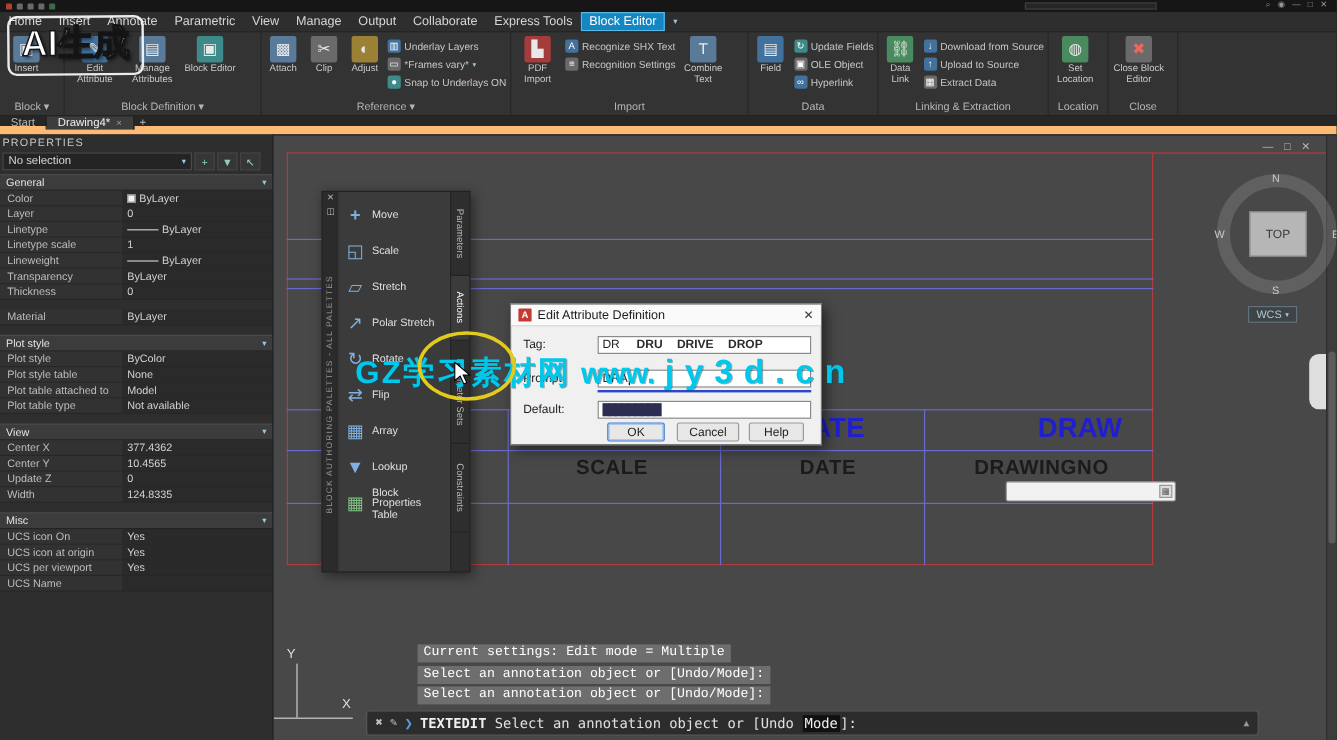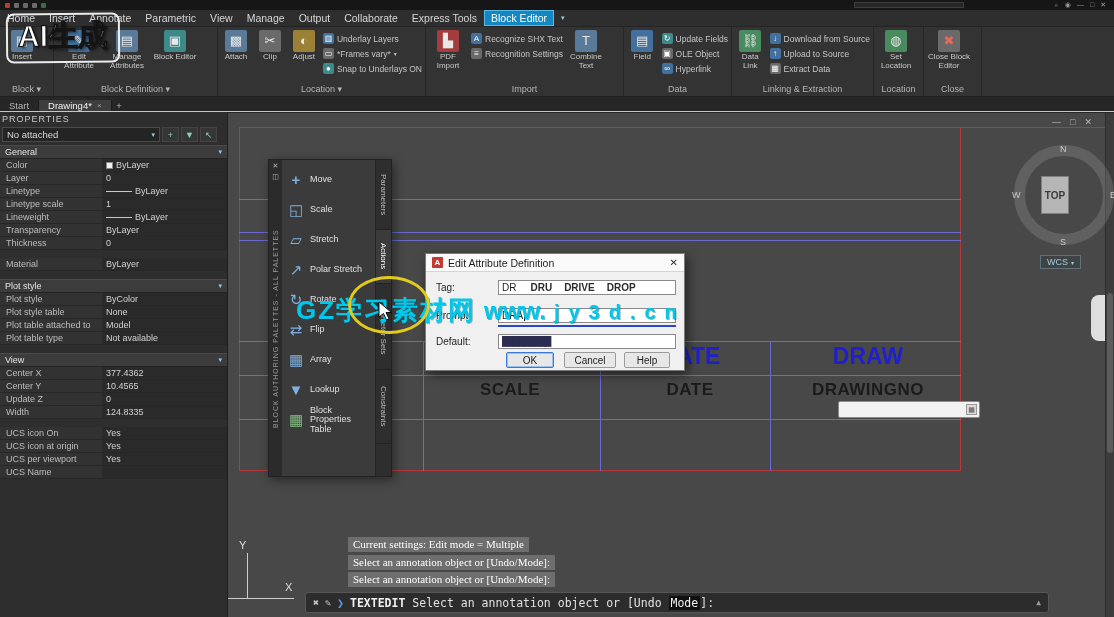--- a/index.html
+++ b/index.html
@@ -30,21 +30,21 @@
   .rowbtns{display:flex;flex-direction:column;gap:2px;font-size:8.5px;color:#c6c6c6;padding-top:2px}
   .rowbtn{display:flex;align-items:center;gap:3px;height:13px;white-space:nowrap}
   .ricon{width:11px;height:11px;border-radius:2px;display:inline-flex;align-items:center;justify-content:center;font-size:8px;color:#fff;flex:none}
   .c-steel{background:#5a7a9a}.c-red{background:#a33c3c}.c-blue{background:#41719c}
   .c-green{background:#4a8a5f}.c-gray{background:#6a6a6a}.c-teal{background:#3e8a8a}.c-gold{background:#9a8136}
   .p-block{width:54px}.p-bdef{width:164px}.p-ref{width:208px}.p-import{width:198px}
   .p-data{width:108px}.p-link{width:142px}.p-loc{width:50px}.p-close{width:58px}
   .rfill{flex:1}
 
   
-  .filetabs{position:absolute;left:0;top:97px;width:100%;height:15px;background:#262626;display:flex;align-items:flex-end;border-bottom:1px solid #fdba74;font-size:9.5px}
+  .filetabs{position:absolute;left:0;top:97px;width:100%;height:15px;background:#262626;display:flex;align-items:flex-start;border-bottom:7px solid #fdba74;font-size:9.5px}
   .ftab{padding:0 9px;display:flex;align-items:center;gap:5px;color:#b5b5b5;border-right:1px solid #1d1d1d}
   .ftab.active{background:#3d3d3d;color:#f0f0f0}
   .ftab .fx{font-size:8px;color:#9a9a9a}
   .fplus{width:15px;display:flex;align-items:center;justify-content:center;color:#bbb}
 
   
   .props{position:absolute;left:0;top:112px;bottom:0;width:228px;background:#2e2e2e;border-right:1px solid #1e1e1e;overflow:hidden}
   .props-title{height:14px;font-size:9px;letter-spacing:1px;color:#c8c8c8;line-height:14px;padding-left:2px}
   .props-head{display:flex;align-items:center;gap:2px;padding:1px 2px 3px}
   .sel-box{width:158px;height:15px;background:#242424;border:1px solid #4a4a4a;display:flex;align-items:center;font-size:9.5px;color:#d8d8d8;padding:0 4px}
@@ -96,41 +96,41 @@
   .blueline{position:absolute;left:72px;top:53px;width:178px;height:2px;background:#2a48c8}
   .dbtn{position:absolute;top:80px;height:16px;background:#e7e7e7;border:1px solid #9a9a9a;border-radius:2px;font-size:10px;color:#222;display:flex;align-items:center;justify-content:center}
   .dbtn.ok{left:80px;width:48px;border-color:#3d7ad6;box-shadow:0 0 0 1px #9cc0ec inset}
   .dbtn.cancel{left:138px;width:52px}
   .dbtn.help{left:198px;width:46px}
 
   
   .wm{left:68px;top:180px;z-index:7;display:flex;align-items:baseline;gap:8px;color:#00c8ea;font-weight:bold;text-shadow:1px 1px 0 rgba(0,80,100,.45);white-space:nowrap}
   .wm .cn{font-size:26px;letter-spacing:2px}
   .wm .en{font-size:24px}
-  .wm .site{font-size:20px;letter-spacing:9px}
+  .wm .site{font-size:28px;letter-spacing:9px}
   .hl-ellipse{left:120px;top:163px;width:82px;height:58px;border:3px solid #e2cb1c;border-radius:50%;z-index:8}
   .cursor{left:150px;top:188px;z-index:9}
 
   
   .vcube{left:780px;top:26px;width:112px;height:112px;z-index:3}
   .vring{position:absolute;left:6px;top:6px;right:6px;bottom:6px;border-radius:50%;border:11px solid rgba(158,158,158,.28)}
   .vl{position:absolute;font-size:9px;color:#cacaca}
-  .vface{position:absolute;left:33px;top:37px;width:28px;height:38px;background:#b6b6b6;border:1px solid #7f7f7f;color:#3a3a3a;font-size:10px;font-weight:bold;display:flex;align-items:center;justify-content:center}
+  .vface{position:absolute;left:33px;top:37px;width:48px;height:38px;background:#b6b6b6;border:1px solid #7f7f7f;color:#3a3a3a;font-size:10px;font-weight:normal;display:flex;align-items:center;justify-content:center}
   .wcs{left:812px;top:142px;display:inline-flex;align-items:center;gap:3px;font-size:9px;color:#a9c9d9;padding:1px 6px;border:1px solid rgba(130,160,175,.5);background:rgba(52,62,68,.45);z-index:3}
   .navpill{right:9px;top:182px;width:14px;height:46px;background:#dedede;border-radius:8px 0 0 8px;z-index:3}
   .vscroll{right:0;top:0;bottom:0;width:9px;background:#3c3c3c;border-left:1px solid #2e2e2e;z-index:2}
   .vthumb{position:absolute;left:1px;top:180px;width:6px;height:160px;background:#5c5c5c;border-radius:3px}
   .wctrl{right:22px;top:4px;display:flex;gap:9px;font-size:9px;color:#b8b8b8;z-index:3}
 
   
   .ucsline{background:#cccccc}
   .ucslab{font-size:11px;color:#dedede}
 
   
-  .hist{left:120px;background:rgba(118,118,118,.85);color:#fff;font-family:Liberation Serif, serif;font-size:11px;line-height:15px;padding:0 5px;white-space:pre;z-index:4}
+  .hist{left:120px;background:rgba(118,118,118,.85);color:#fff;font-family:Liberation Mono, monospace;font-size:11px;line-height:15px;padding:0 5px;white-space:pre;z-index:4}
   .cmdbar{left:77px;top:479px;width:744px;height:21px;background:#2c2c2c;border:1px solid #565656;border-radius:3px;display:flex;align-items:center;gap:6px;padding:0 7px;font-family:"DejaVu Sans Mono",monospace;font-size:11.5px;color:#e0e0e0;white-space:pre;z-index:4}
   .cmdbar .ci{font-size:10px;color:#c3c3c3}
   .cmdbar .arrowi{color:#5aa0e0;font-weight:bold}
   .cl-cmd{font-weight:bold;color:#f0f0f0}
   .cl-hl{background:#101010;color:#efefef;padding:0 2px}
   .cl-up{margin-left:auto;font-size:8px;color:#999}
 
   
   .aibadge{position:absolute;left:6px;top:13px;z-index:30;font-size:30px;font-weight:bold;color:#fff;
     -webkit-text-stroke:1.2px #141414;text-shadow:2px 2px 3px rgba(0,0,0,.55);
@@ -225,21 +225,21 @@
             <span class="ricon c-gray">▭</span>
             <span>*Frames vary*</span>
             <span style="font-size:6px;color:#9ec8e0">▾</span>
           </div>
           <div class="rowbtn">
             <span class="ricon c-teal">●</span>
             <span>Snap to Underlays ON</span>
           </div>
         </div>
       </div>
-      <div class="rlabel">Location ▾</div>
+      <div class="rlabel">Reference ▾</div>
     </div>
 
     <div class="rpanel p-import">
       <div class="rbody">
         <div class="bigbtn narrow">
           <span class="bigicon c-red">▙</span>
           <span>PDF Import</span>
         </div>
         <div class="rowbtns">
           <div class="rowbtn">
@@ -338,21 +338,21 @@
       <span>Drawing4*</span>
       <span class="fx">×</span>
     </span>
     <span class="fplus">+</span>
   </div>
 
   <div class="props">
     <div class="props-title">PROPERTIES</div>
     <div class="props-head">
       <div class="sel-box">
-        <span>No attached</span>
+        <span>No selection</span>
         <span class="arr">▾</span>
       </div>
       <span class="phicon">+</span>
       <span class="phicon">▼</span>
       <span class="phicon">↖</span>
     </div>
 
     <div class="psec">
       <div class="psec-h">
         <span>General</span>
@@ -444,20 +444,24 @@
         <span class="plabel">Update Z</span>
         <span class="pval">0</span>
       </div>
       <div class="prow">
         <span class="plabel">Width</span>
         <span class="pval">124.8335</span>
       </div>
     </div>
 
     <div class="psec">
+      <div class="psec-h">
+        <span>Misc</span>
+          <span class="chev">▾</span>
+      </div>
       <div class="prow">
         <span class="plabel">UCS icon On</span>
         <span class="pval">Yes</span>
       </div>
       <div class="prow">
         <span class="plabel">UCS icon at origin</span>
         <span class="pval">Yes</span>
       </div>
       <div class="prow">
         <span class="plabel">UCS per viewport</span>
@@ -478,21 +482,21 @@
     <div class="abs bline" style="left:11px;top:119px;width:722px;height:1px"></div>
     <div class="abs bline" style="left:11px;top:127px;width:722px;height:1px"></div>
     <div class="abs bline" style="left:11px;top:228px;width:722px;height:1px"></div>
     <div class="abs bline" style="left:11px;top:262px;width:722px;height:1px"></div>
     <div class="abs bline" style="left:11px;top:306px;width:722px;height:1px"></div>
     <div class="abs bline" style="left:195px;top:228px;width:1px;height:130px"></div>
     <div class="abs bline" style="left:372px;top:228px;width:1px;height:130px"></div>
     <div class="abs bline" style="left:542px;top:228px;width:1px;height:130px"></div>
 
     <div class="abs ttl-blue" style="left:412px;top:230px;width:100px">DATE</div>
-    <div class="abs ttl-blue" style="left:590px;top:230px;width:100px">DRAW</div>
+    <div class="abs ttl-blue" style="left:622px;top:230px;width:100px">DRAW</div>
     <div class="abs ttl-dark" style="left:232px;top:267px;width:100px">SCALE</div>
     <div class="abs ttl-dark" style="left:412px;top:267px;width:100px">DATE</div>
     <div class="abs ttl-dark" style="left:562px;top:267px;width:156px">DRAWINGNO</div>
 
     <div class="abs editbox" style="left:610px;top:288px;width:142px;height:17px">
       <span class="gicon">▦</span>
     </div>
 
     <div class="abs bpal">
       <div class="pstrip">

